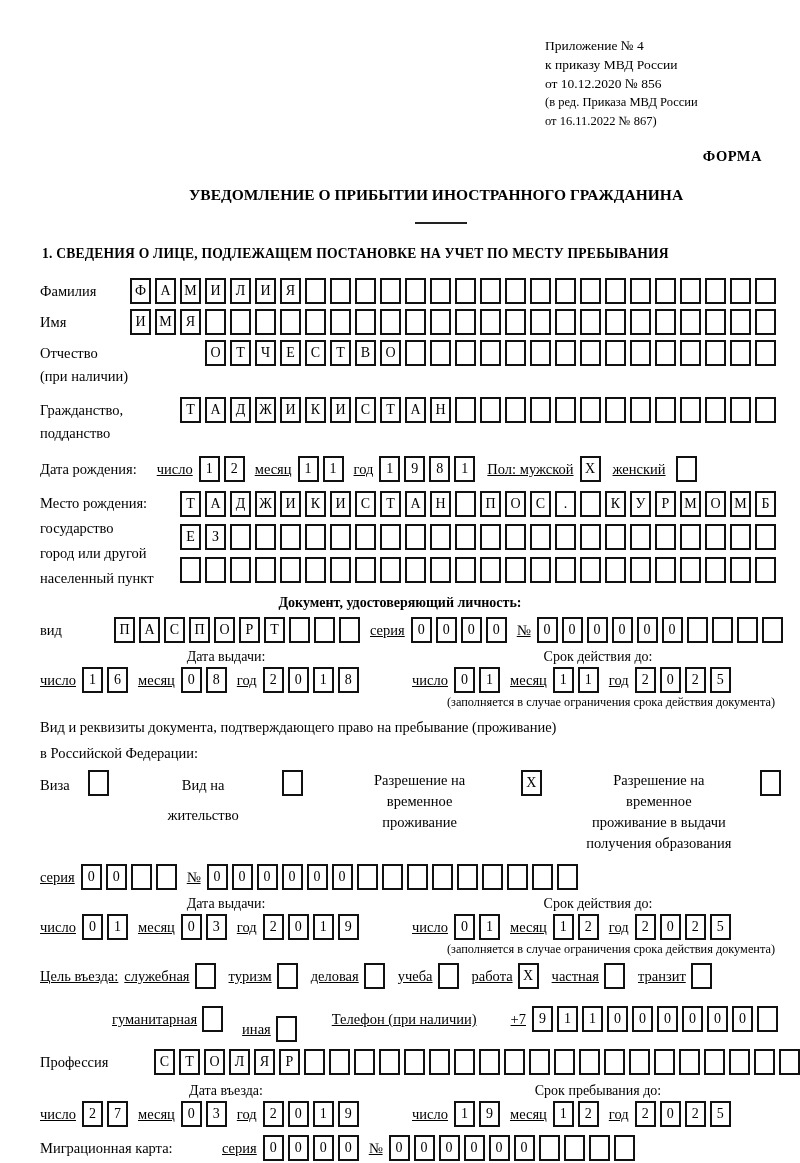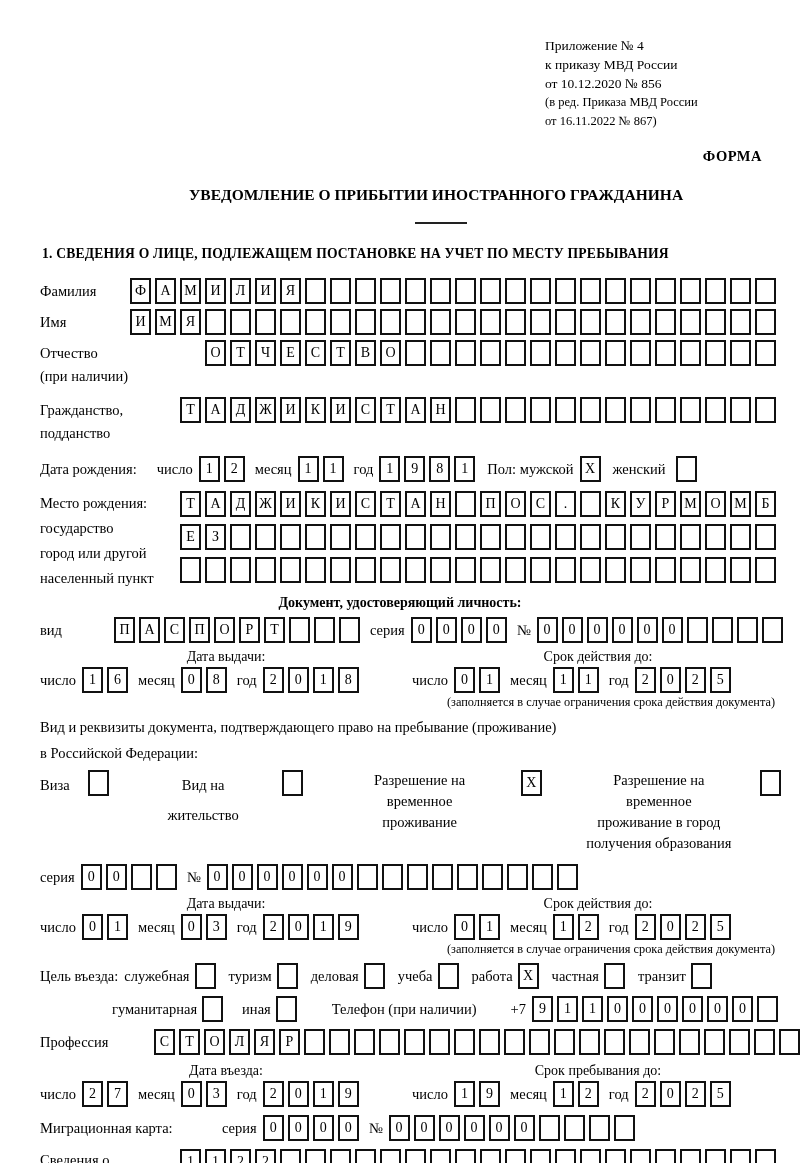--- a/index.html
+++ b/index.html
@@ -26,21 +26,21 @@
     flex:0 0 auto;width:21px;height:26px;box-sizing:border-box;border:2px solid #111;
     margin-right:4px;display:flex;align-items:center;justify-content:center;
     font-size:14px;background:#fff;
   }
   .w90{width:90px;flex:0 0 90px;}
   .w165{width:165px;flex:0 0 165px;}
   .w140{width:140px;flex:0 0 140px;}
   .w74{width:74px;flex:0 0 74px;}
   .w114{width:114px;flex:0 0 114px;}
   .gap6{margin:0 6px 0 0;}
-  .lblmid{line-height:26px;white-space:nowrap;margin:0 6px;}
+  .lblmid{line-height:26px;white-space:nowrap;margin:0 6px;text-decoration:underline;}
   .stack .crow{margin-bottom:7px;}
   .center-bold{text-align:center;font-weight:bold;font-size:14px;margin:4px 0 6px 0;width:720px;}
   .datecols{display:flex;margin-bottom:2px;}
   .datecol{width:372px;}
   .datecol .dtitle{text-align:center;font-size:14px;margin-bottom:2px;}
   .dcells{display:flex;align-items:center;}
   .footnote{font-size:12.3px;text-align:right;width:735px;margin:1px 0 6px 0;}
   .para{line-height:22px;margin-bottom:4px;}
   .cbrow{display:flex;align-items:flex-start;margin:6px 0 10px 0;gap:12px;}
   .cblabel{line-height:21px;text-align:center;}
@@ -422,21 +422,21 @@
         </div>
       <div class="cblabel" style="margin:0 12px 0 24px;">
         <div>Разрешение на временное</div>
         <div>проживание</div>
       </div>
       <div class="cells">
           <span class="cell">X</span>
         </div>
       <div class="cblabel" style="margin:0 12px 0 24px;">
         <div>Разрешение на временное</div>
-        <div>проживание в город</div>
+        <div>проживание в выдачи</div>
         <div>получения образования</div>
       </div>
       <div class="cells">
           <span class="cell"></span>
         </div>
     </div>
 
     <div class="row" style="align-items:center;margin-bottom:6px;">
       <div class="lblmid" style="margin-left:0;">серия</div>
       <div class="cells">
@@ -559,21 +559,21 @@
       </div>
     </div>
 
     <div class="purpose" style="margin-left:72px;">
       <div class="opt">
         <div class="lblmid">гуманитарная</div>
         <div class="cells">
             <span class="cell"></span>
           </div>
       </div>
-      <div class="opt" style="margin-left:6px;">
+      <div class="opt" style="margin-left:6px;margin-top:20px;">
         <div class="lblmid">иная</div>
         <div class="cells">
             <span class="cell"></span>
           </div>
       </div>
       <div class="lblmid" style="margin-left:22px;">Телефон (при наличии)</div>
       <div class="lblmid" style="margin-left:28px;">+7</div>
       <div class="cells">
           <span class="cell">9</span>
           <span class="cell">1</span>

